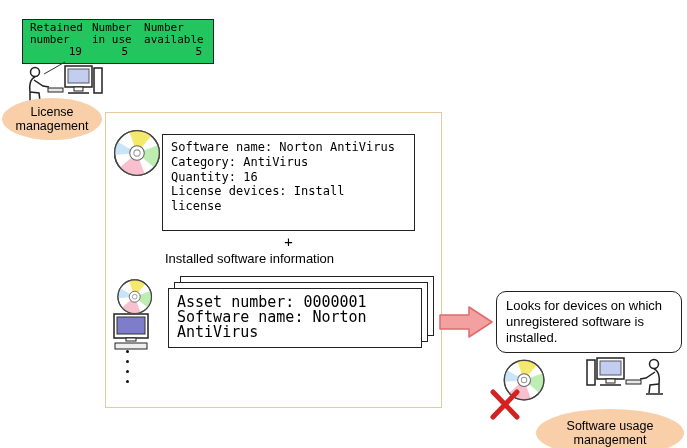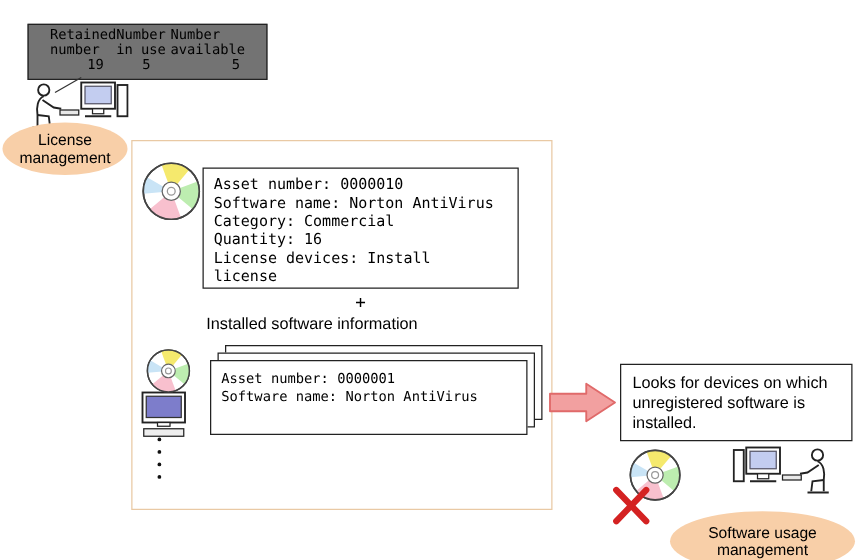--- a/index.html
+++ b/index.html
@@ -3,21 +3,21 @@
 <meta charset="utf-8">
 <style>
   * { margin:0; padding:0; box-sizing:border-box; }
   body { background:#fff; font-family:"Liberation Sans", sans-serif; color:#000; }
   .canvas { position:relative; width:687px; height:448px; background:#fff; overflow:hidden; }
   .abs { position:absolute; }
   .mono { font-family:"DejaVu Sans Mono", monospace; }
 
   .total-label { left:28px; top:2px; font-size:10px;margin-top:48px; }
   .total-box { left:22px; top:19px; width:192px; height:45px; border:1px solid #222;
-               background:#737373; display:flex; padding:2px 17px; }
+               background:#22c55e; display:flex; padding:2px 7px; }
   .total-col { display:flex; flex-direction:column; font-size:11px; line-height:12px; }
   .total-col .hdr { white-space:pre-line; }
   .total-col .val { text-align:right; }
   .tc0 { width:64px; } .tc0 .val { padding-right:10px; }
   .tc1 { width:54px; } .tc1 .val { padding-right:16px; }
   .tc2 { width:64px; } .tc2 .val { padding-right:4px; }
 
   .ellipse { background:#f8cfa8; border-radius:50%; display:flex; align-items:center;
              justify-content:center; text-align:center; font-size:12.5px; line-height:14px;
              white-space:pre-line; }
@@ -34,28 +34,28 @@
   .info-box { border:1px solid #222; background:#fff; font-size:12px;
               line-height:14.8px; padding:5px 8px; }
   .license-box { left:162px; top:134px; width:253px; height:97px; }
 
   .plus { left:162px; top:234px; width:253px; text-align:center; font-size:14px; }
 
   .stack { left:168px; top:276px; width:266px; height:74px; }
   .stack .layer { position:absolute; width:254px; height:60px; background:#fff; border:1px solid #222; }
   .stack .back   { left:12px; top:0; }
   .stack .middle { left:6px;  top:6px; }
-  .stack .front  { left:0;    top:12px; font-size:11px; line-height:15.2px; padding:6px 8px;
+  .stack .front  { left:0;    top:12px; font-size:15px; line-height:15.2px; padding:6px 8px;
                    font-family:"DejaVu Sans Mono", monospace; }
 
   .dots { left:126px; top:346px; display:flex; flex-direction:column; }
   .dot { width:3px; height:3px; background:#111; border-radius:50%; margin:3.5px 0; }
 
   .callout { left:496px; top:291px; width:186px; height:62px; border:1px solid #222;
-             border-radius:0; background:#fff; font-size:13px; line-height:16px;
+             border-radius:10px; background:#fff; font-size:13px; line-height:16px;
              padding:6px 9px; }
 
   .mirror { transform:scaleX(-1); }
   svg { display:block; }
 </style>
 </head>
 <body>
 
 <div class="canvas">
 
@@ -108,23 +108,22 @@
     <path d="M24,24 L16.6,3.8 A21.5,21.5 0 0 1 37.8,7.5 Z" fill="#f5e96d"></path>
     <path d="M24,24 L44.2,16.6 A21.5,21.5 0 0 1 40.5,37.8 Z" fill="#bdedb0"></path>
     <path d="M24,24 L31.4,44.2 A21.5,21.5 0 0 1 7.5,37.8 Z" fill="#f8c0ce"></path>
     <path d="M24,24 L2.6,25.9 A21.5,21.5 0 0 1 5.4,13.2 Z" fill="#c9e4f6"></path>
     <circle cx="24" cy="24" r="21.5" fill="none" stroke="#444" stroke-width="1.3"></circle>
     <circle cx="24" cy="24" r="7" fill="#fff" stroke="#666" stroke-width="1"></circle>
     <circle cx="24" cy="24" r="3" fill="#fff" stroke="#999" stroke-width="1"></circle>
   </svg>
 
   <div class="abs info-box license-box mono">
-    <div>Asset number: 0000010</div>
     <div>Software name: Norton AntiVirus</div>
-    <div>Category: Commercial</div>
+    <div>Category: AntiVirus</div>
     <div>Quantity: 16</div>
     <div>License devices: Install</div>
     <div>license</div>
   </div>
 
   <div class="abs plus mono">+</div>
 
   <div class="abs heading h2">Installed software information</div>
 
   <svg class="abs" style="left:106px; top:278px;" width="58" height="74" viewBox="0 0 58 74">

